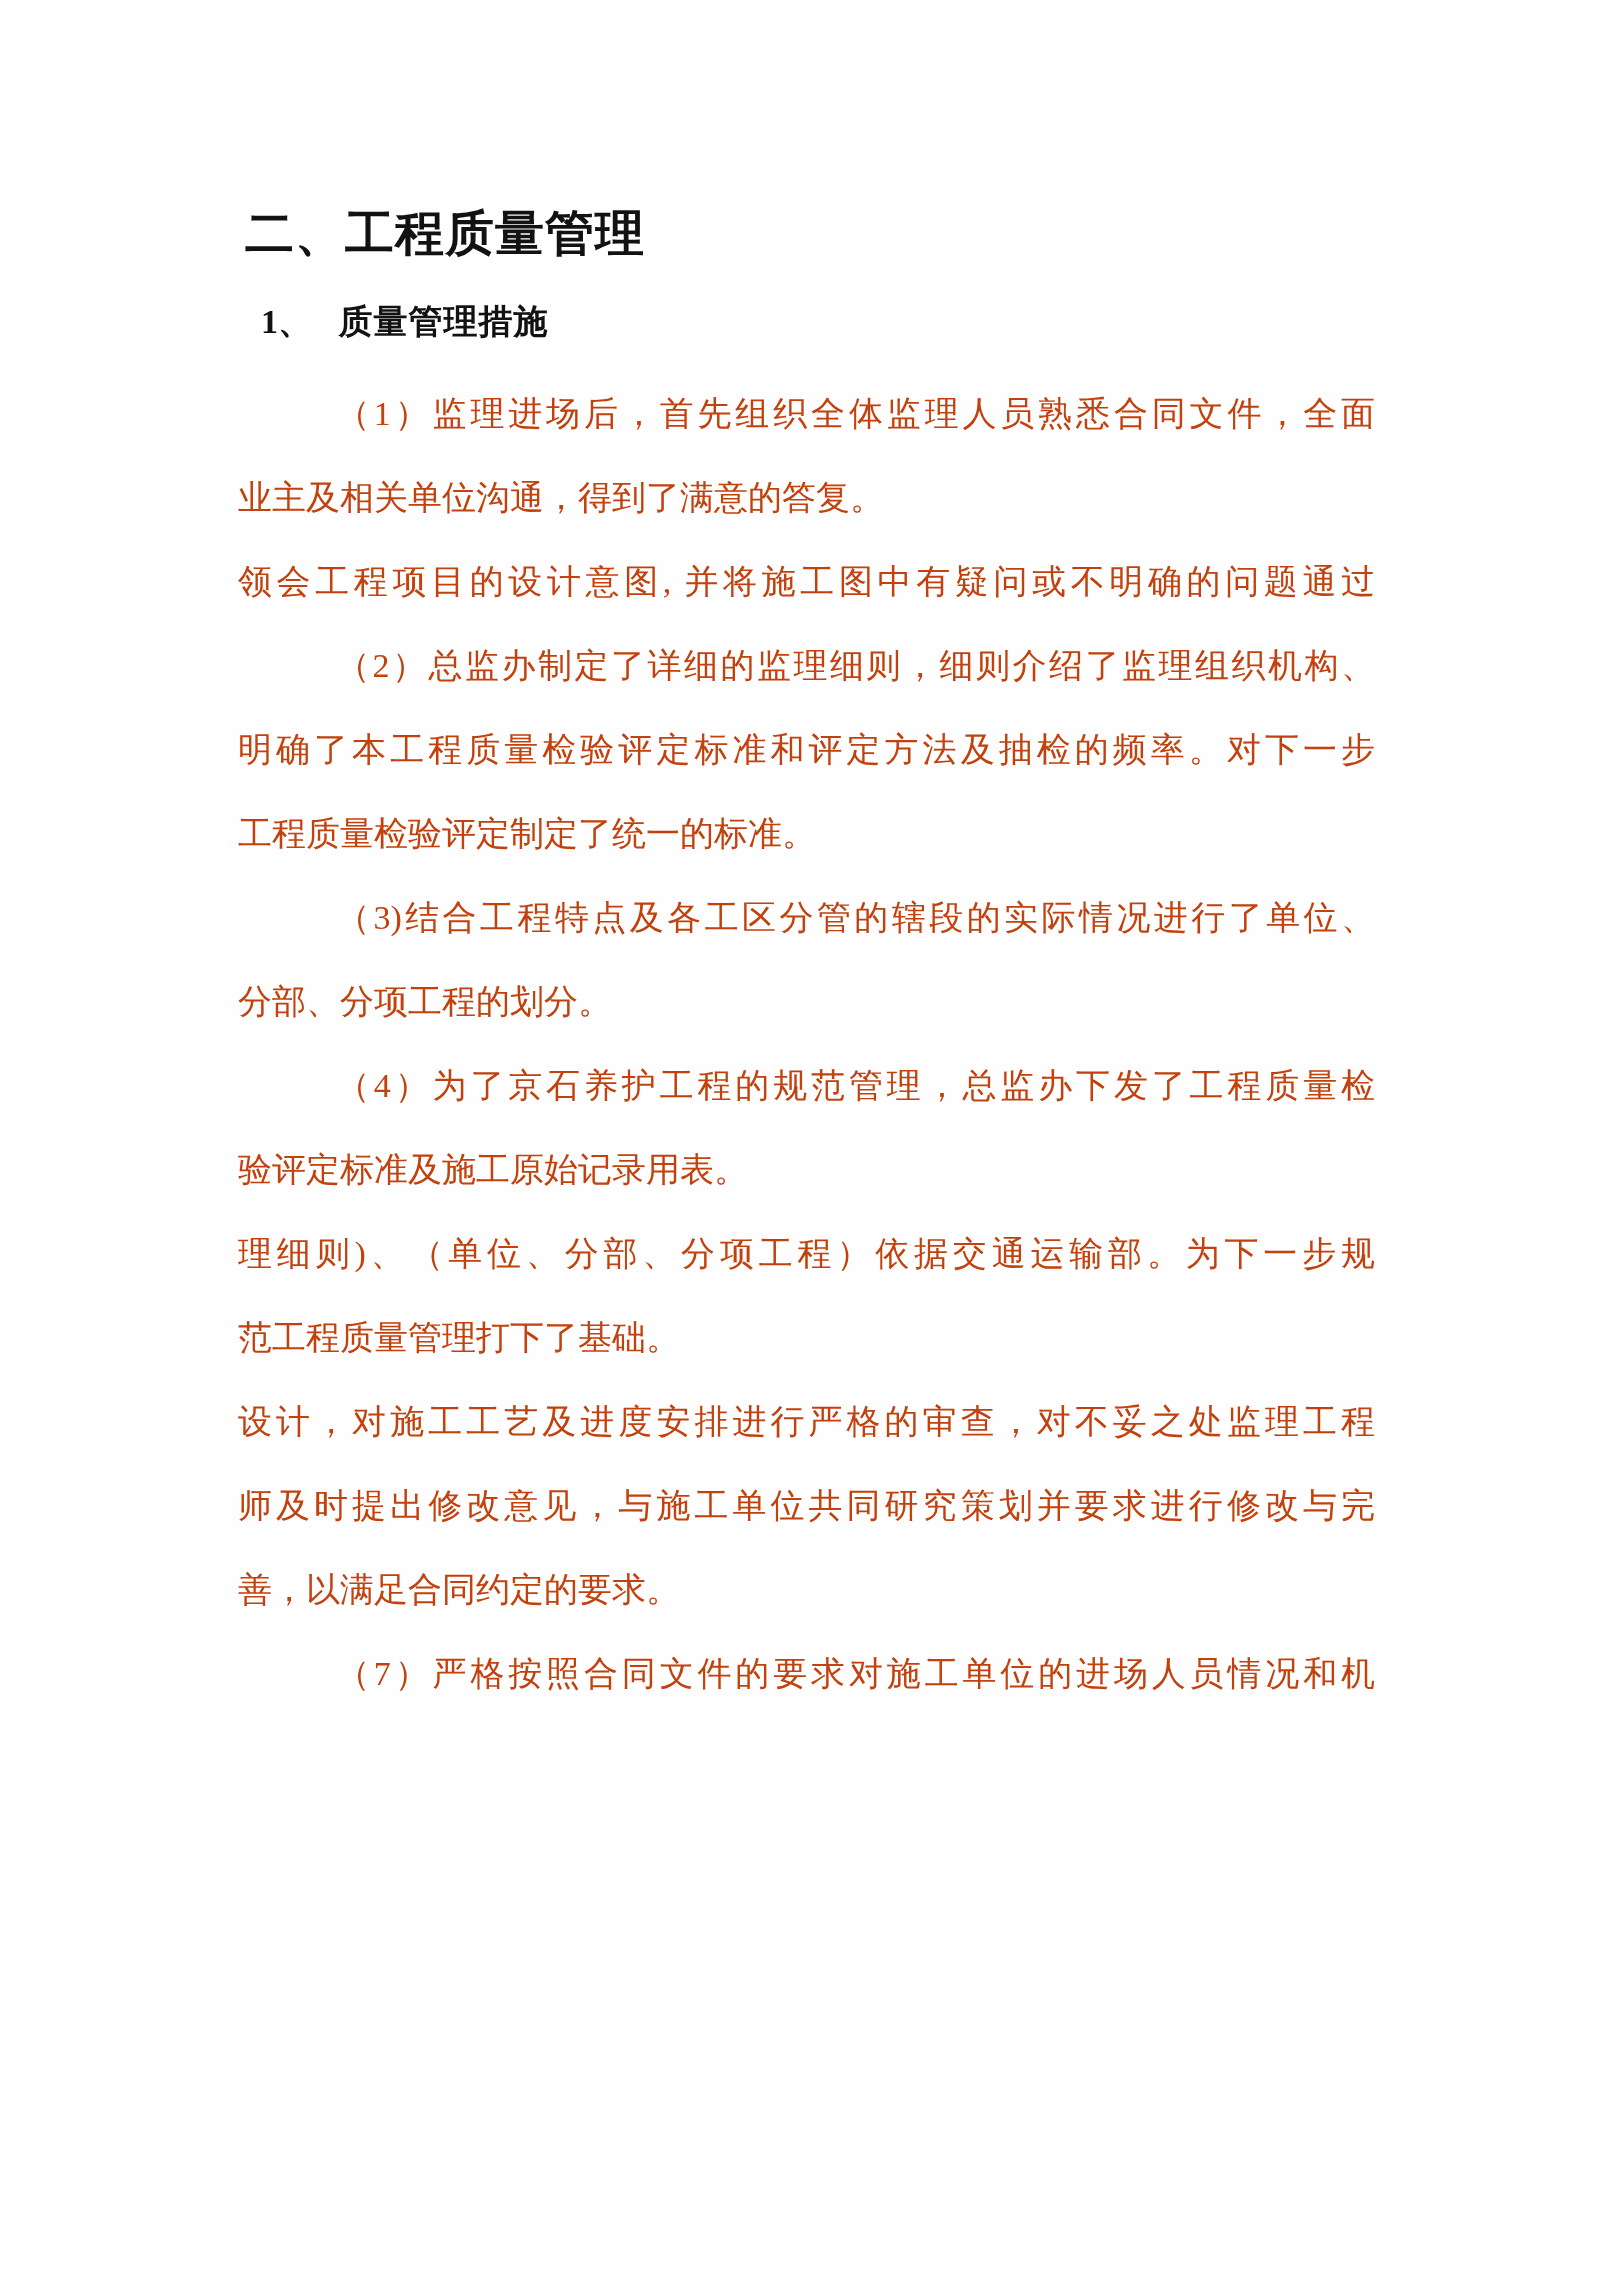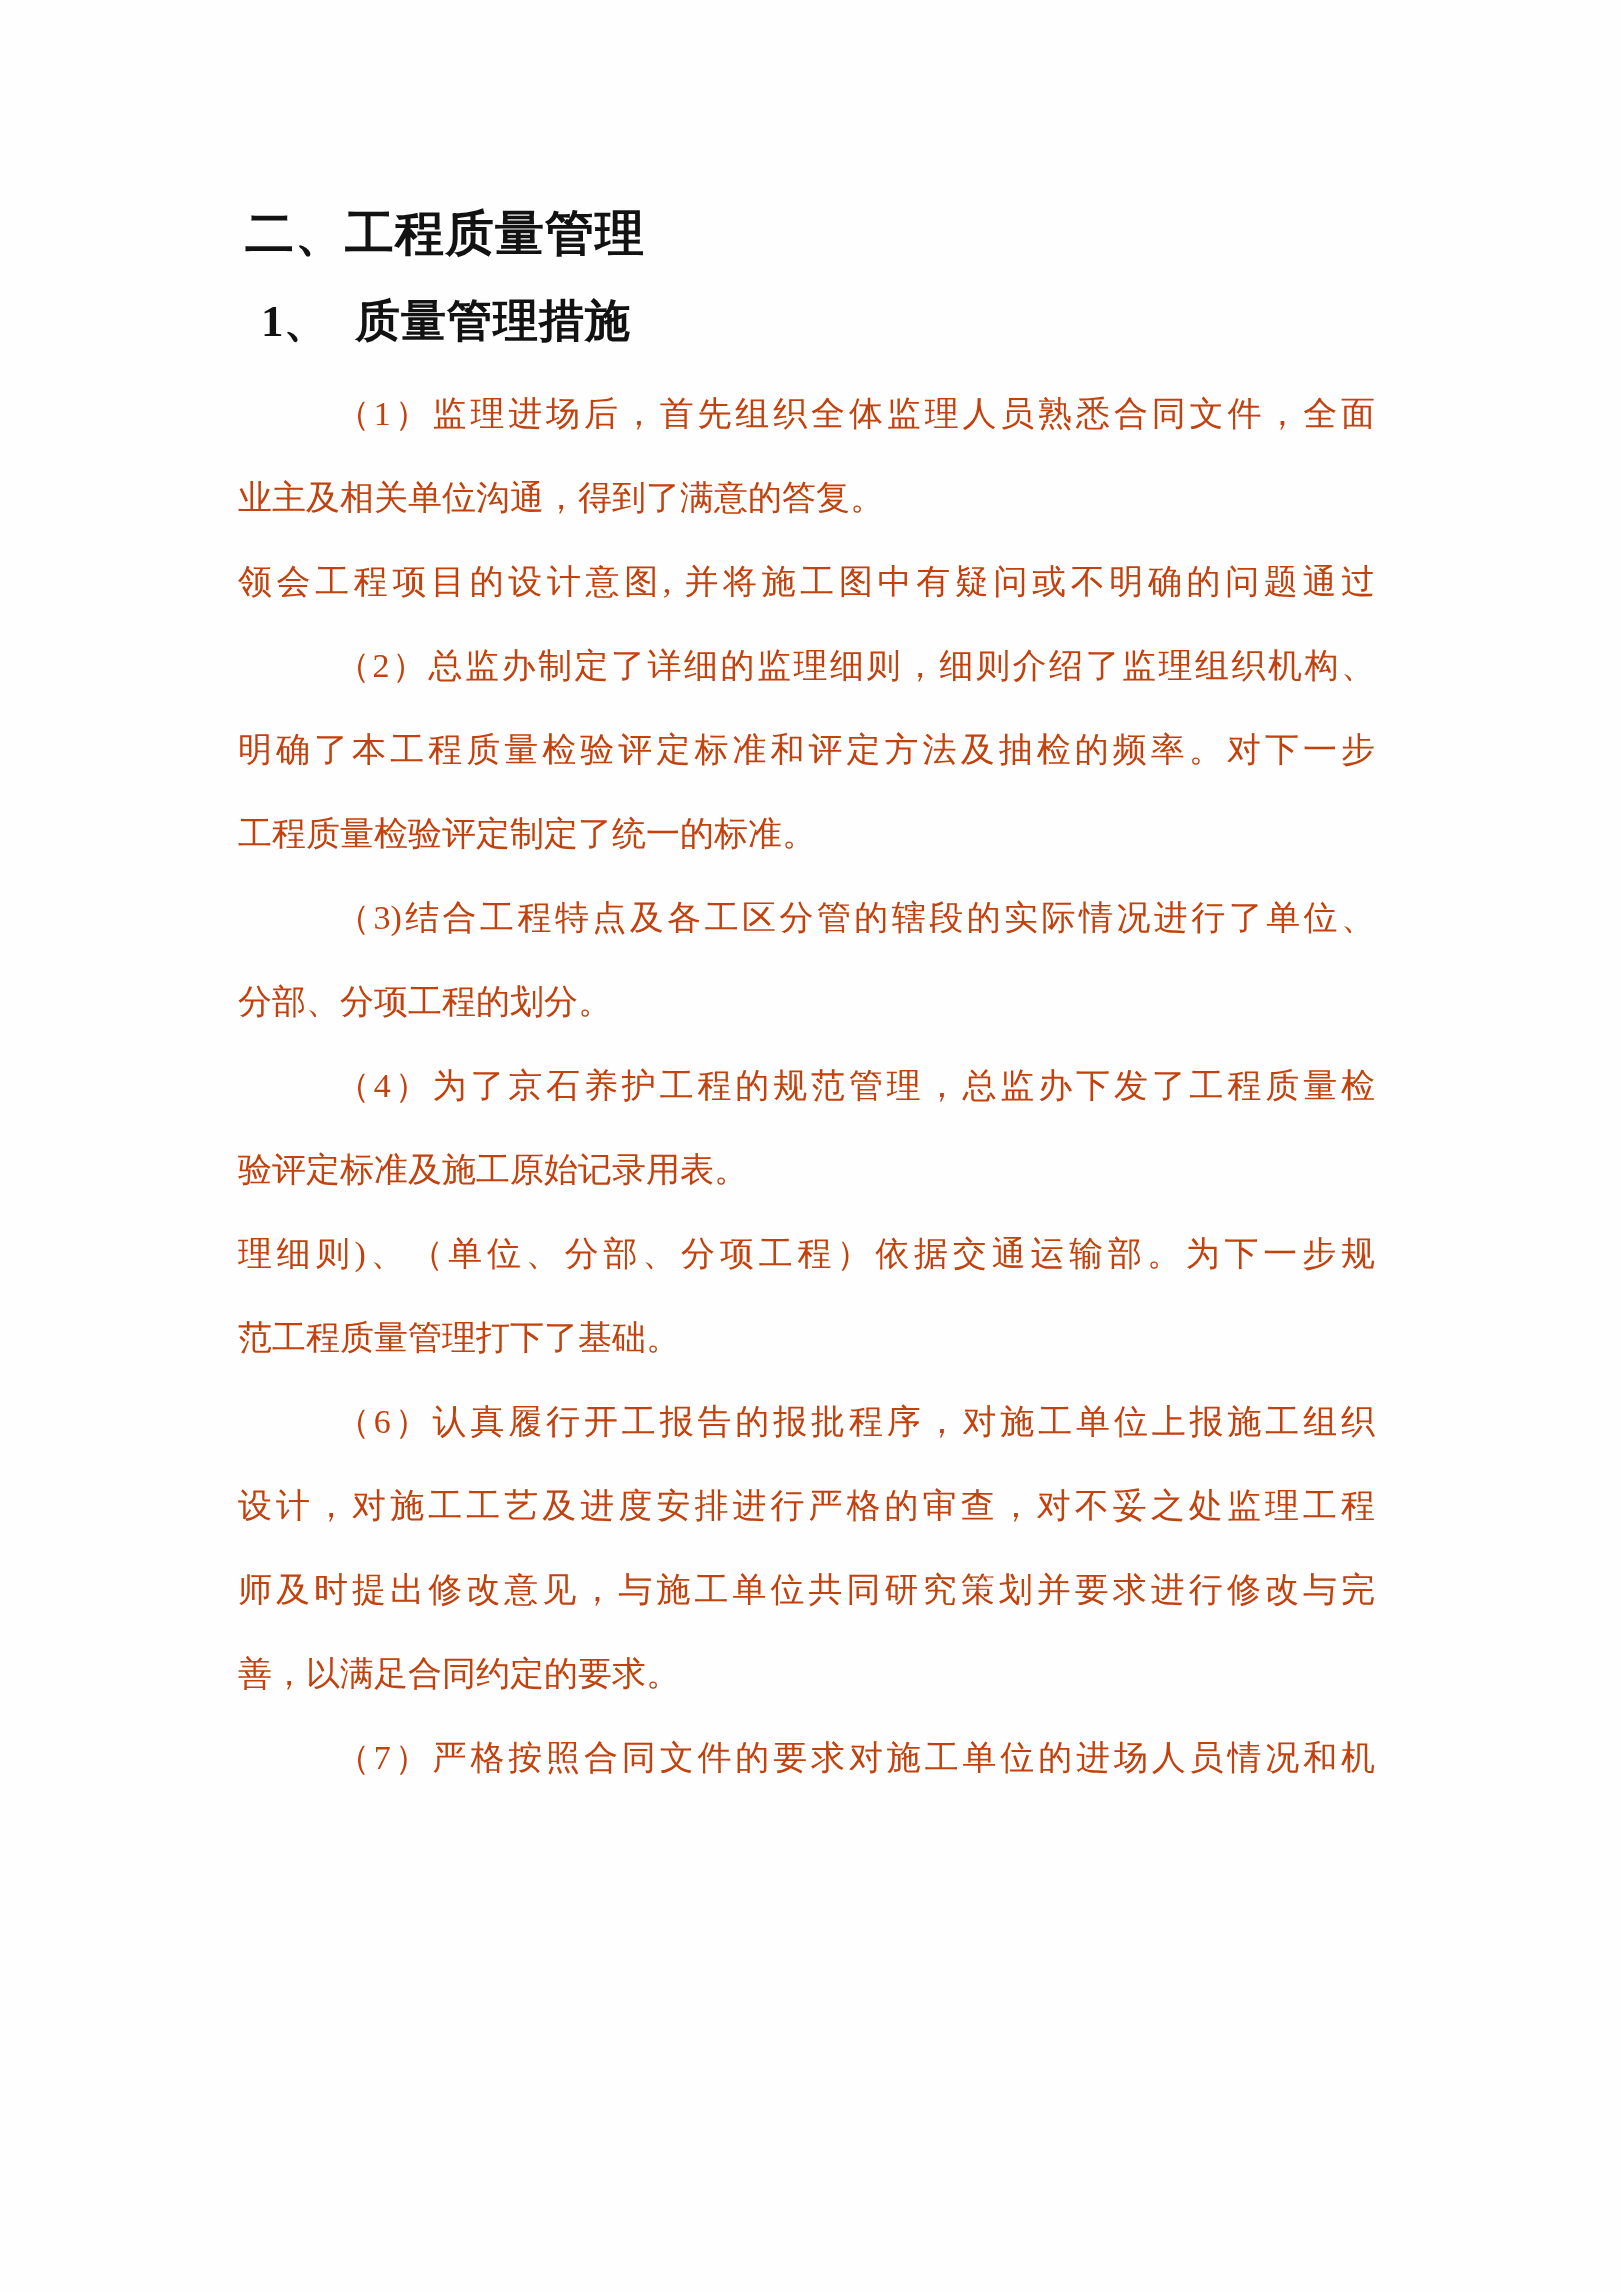--- a/index.html
+++ b/index.html
@@ -24,21 +24,21 @@
     font-size: 49px;
     line-height: 49px;
     font-weight: bold;
     letter-spacing: 1px;
     white-space: nowrap;
   }
   .section-heading {
     position: absolute;
     left: 261px;
     top: 295px;
-    font-size: 45px;
+    font-size: 34px;
     line-height: 53px;
     font-weight: bold;
     white-space: nowrap;
     text-decoration: underline;
   }
   .section-num {
     display: inline-block;
     margin-right: 26.5px;
   }
   .section-title {
@@ -84,20 +84,19 @@
       <div class="line justify">领会工程项目的设计意图, 并将施工图中有疑问或不明确的问题通过</div>
       <div class="line indent justify">（2）总监办制定了详细的监理细则，细则介绍了监理组织机构、</div>
       <div class="line justify">明确了本工程质量检验评定标准和评定方法及抽检的频率。对下一步</div>
       <div class="line">工程质量检验评定制定了统一的标准。</div>
       <div class="line indent justify">（3)结合工程特点及各工区分管的辖段的实际情况进行了单位、</div>
       <div class="line">分部、分项工程的划分。</div>
       <div class="line indent justify">（4）为了京石养护工程的规范管理，总监办下发了工程质量检</div>
       <div class="line">验评定标准及施工原始记录用表。</div>
       <div class="line justify">理细则)、（单位、分部、分项工程）依据交通运输部。为下一步规</div>
       <div class="line">范工程质量管理打下了基础。</div>
-      <div class="line indent justify">（6）认真履行开工报告的报批程序，对施工单位上报施工组织</div>
       <div class="line justify">设计，对施工工艺及进度安排进行严格的审查，对不妥之处监理工程</div>
       <div class="line justify">师及时提出修改意见，与施工单位共同研究策划并要求进行修改与完</div>
       <div class="line">善，以满足合同约定的要求。</div>
       <div class="line indent justify">（7）严格按照合同文件的要求对施工单位的进场人员情况和机</div>
     </div>
 </div>
 
 
 </body></html>

